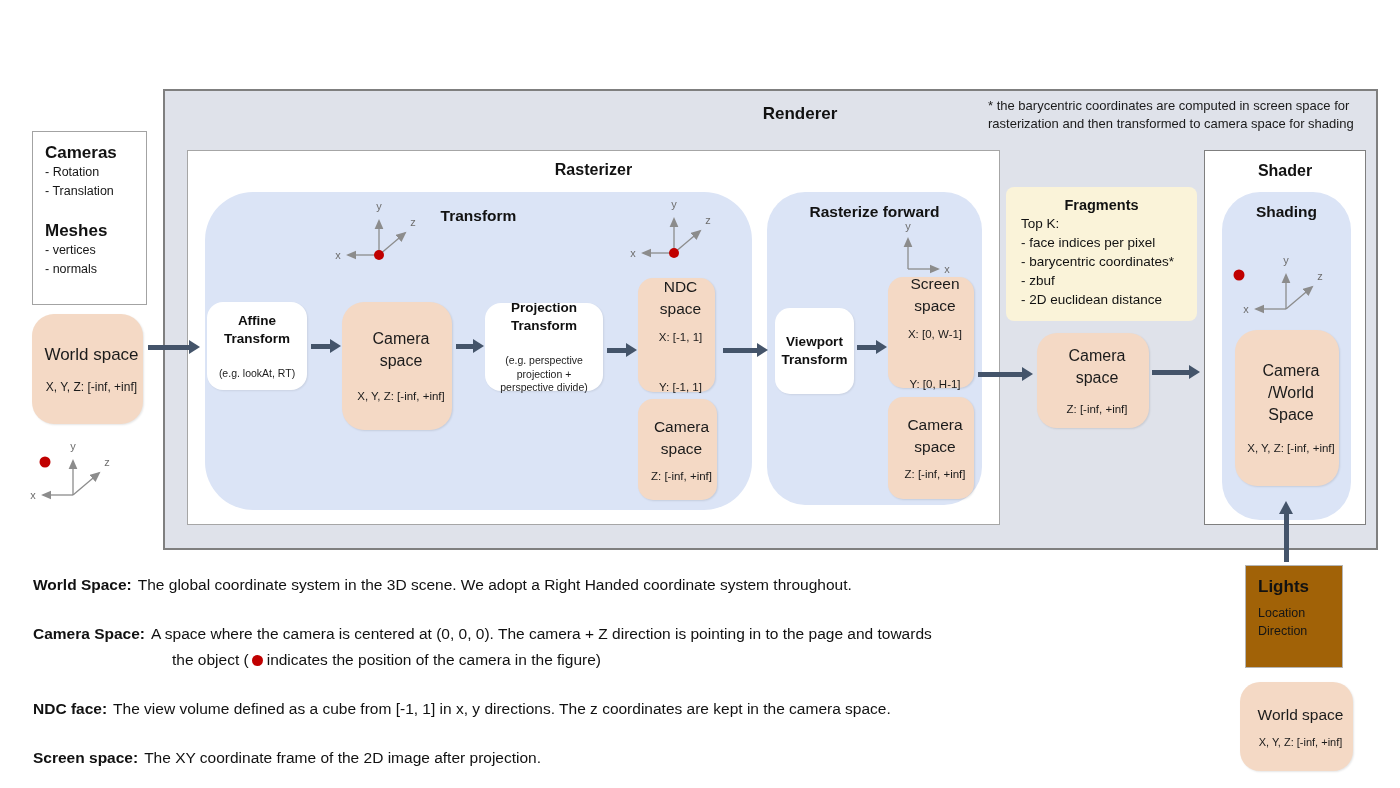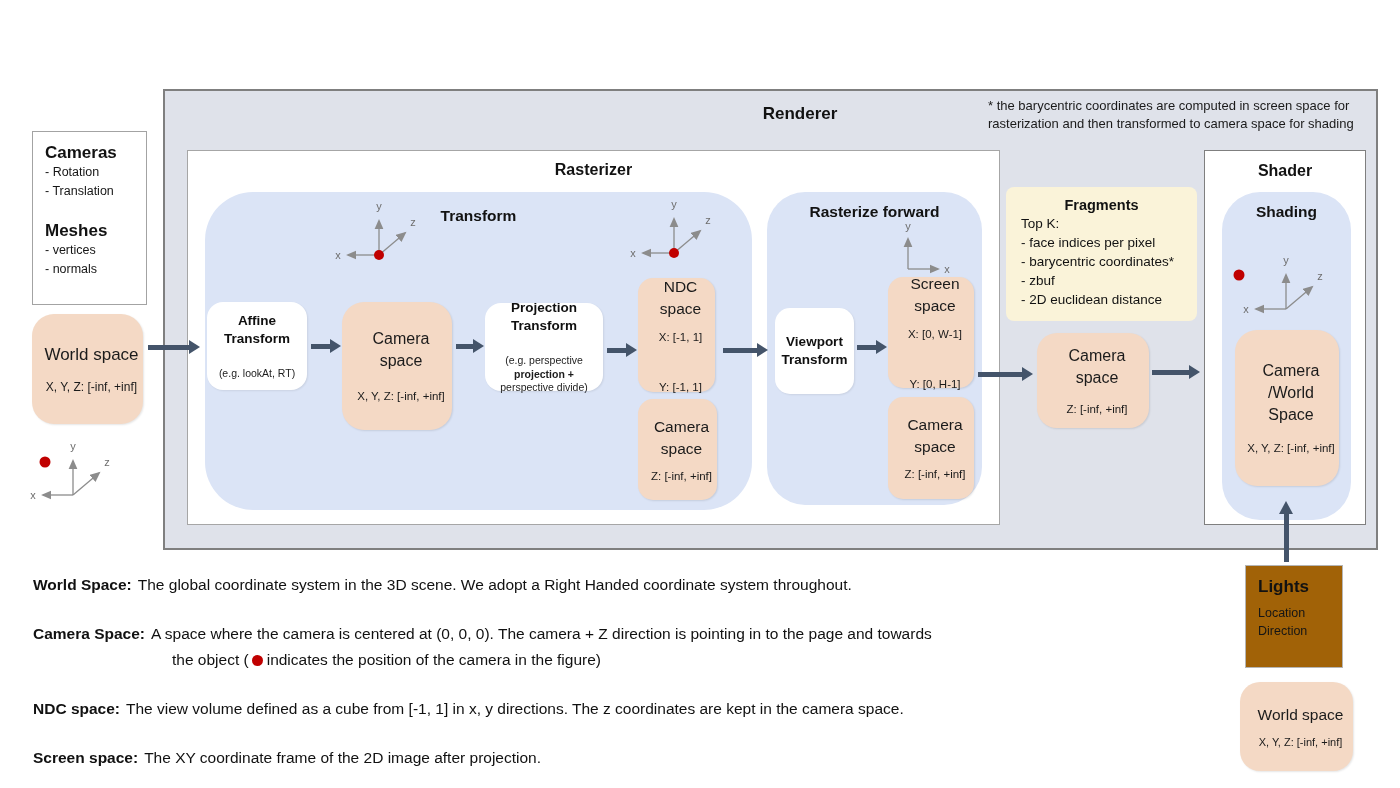--- a/index.html
+++ b/index.html
@@ -107,21 +107,21 @@
 
   <div class="abs pinkbox" style="left:342px; top:302px; width:110px; height:128px; border-radius:22px;">
     <div class="lbl">Camera space</div>
     <div class="rng" style="margin-top:16px;">X, Y, Z: [-inf, +inf]</div>
   </div>
 
   <div class="abs whitebox" style="left:485px; top:303px; width:118px; height:88px; border-radius:16px;">
     <div class="bname">Projection</div>
     <div class="bname">Transform</div>
     <div class="bsub">(e.g. perspective</div>
-    <div class="bsub" style="margin-top:0;font-weight:bold;">projection +</div>
+    <div class="bsub" style="margin-top:0;">projection +</div>
     <div class="bsub" style="margin-top:0;">perspective divide)</div>
   </div>
 
   <svg class="abs" style="left:627px; top:196px;" width="92" height="72" viewBox="0 0 92 72">
     <line class="axline" x1="47" y1="57" x2="47" y2="23" marker-end="url(#ah)"></line>
     <line class="axline" x1="47" y1="57" x2="16" y2="57" marker-end="url(#ah)"></line>
     <line class="axline" x1="47" y1="57" x2="73" y2="35" marker-end="url(#ah)"></line>
     <text x="47" y="12" text-anchor="middle">y</text>
     <text x="6" y="61" text-anchor="middle">x</text>
     <text x="81" y="28" text-anchor="middle">z</text>
@@ -261,20 +261,20 @@
   <div class="defline" style="top:572px; width:1080px;">
     <b>World Space:</b><span>The global coordinate system in the 3D scene. We adopt a Right Handed coordinate system throughout.</span>
   </div>
 
   <div class="defline" style="top:621px; width:1110px;">
     <b>Camera Space:</b><span>A space where the camera is centered at (0, 0, 0). The camera + Z direction is pointing in to the page and towards</span><br>
     <span class="indent"><span>the object (</span><span class="reddot-inline"></span><span>indicates the position of the camera in the figure)</span></span>
   </div>
 
   <div class="defline" style="top:696px; width:1110px;">
-    <b>NDC space:</b><span>The view volume defined as a cube from [-1, 1] in x, y directions. The z coordinates are kept in the camera space.</span>
+    <b>NDC face:</b><span>The view volume defined as a cube from [-1, 1] in x, y directions. The z coordinates are kept in the camera space.</span>
   </div>
 
   <div class="defline" style="top:745px; width:1080px;">
     <b>Screen space:</b><span>The XY coordinate frame of the 2D image after projection.</span>
   </div>
 
 </div>
 
 </body></html>

